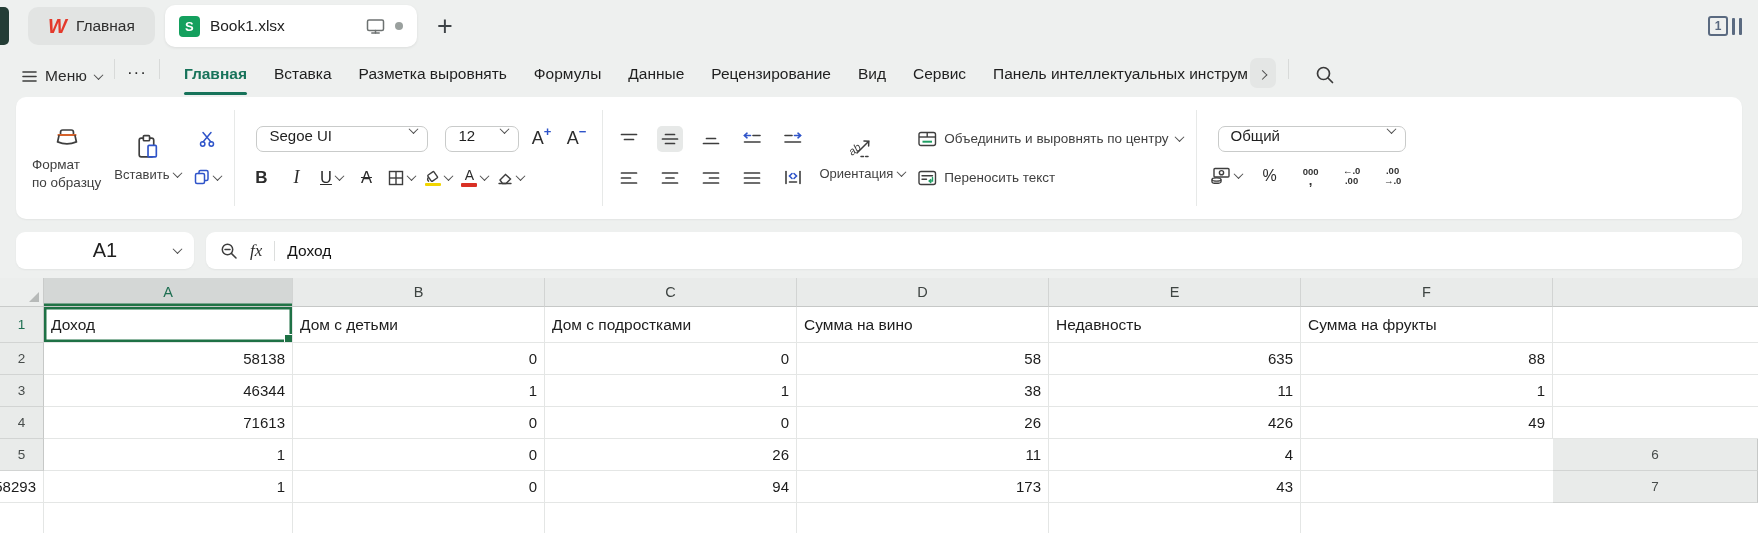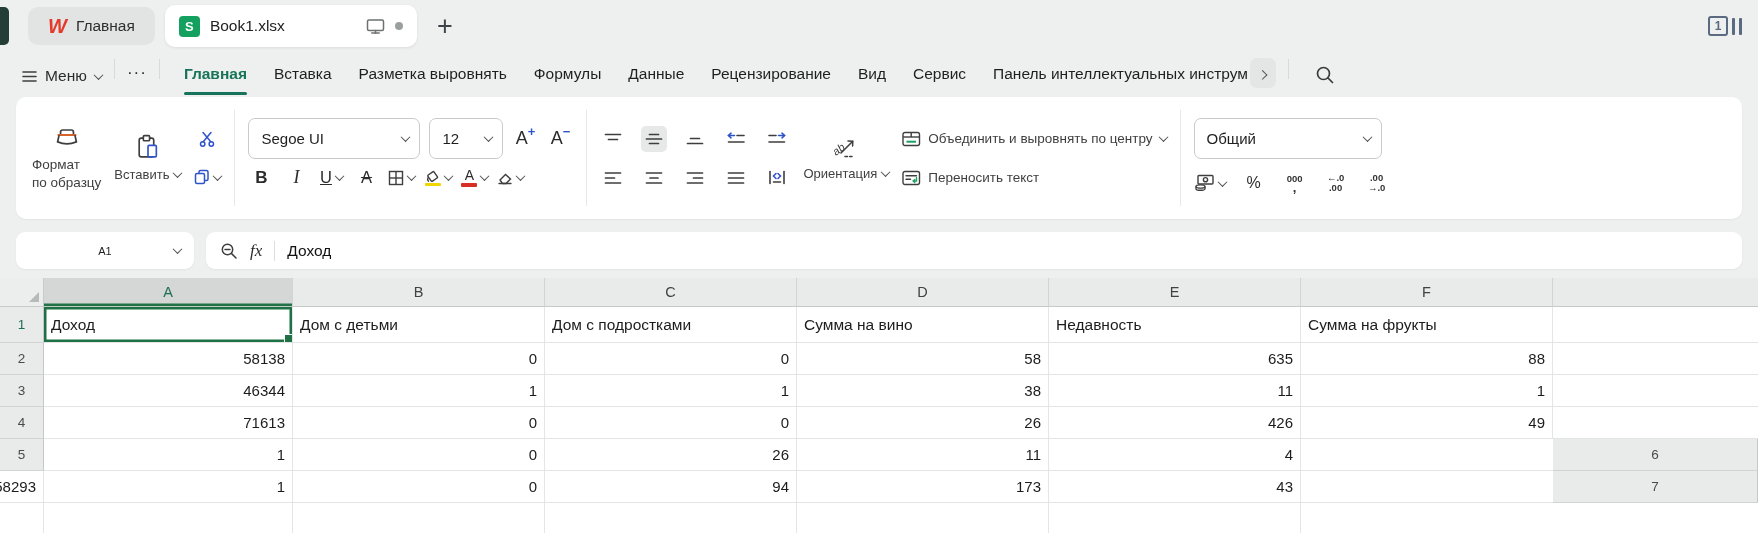--- a/index.html
+++ b/index.html
@@ -52,22 +52,22 @@
   .ribbon-wrap { padding:2px 16px 8px 16px; }
   .ribbon { background:#fff; border-radius:10px; height:122px; display:flex; align-items:center;
             padding:0 16px; gap:13px; box-shadow:0 1px 2px rgba(0,0,0,.05); }
   .rcol { display:flex; flex-direction:column; align-items:center; justify-content:center; gap:6px; }
   .rlabel { font-size:13.5px; color:#3f3f3f; text-align:left; line-height:1.3; }
   .rlabel-row { display:flex; align-items:center; gap:5px; font-size:13px; color:#3f3f3f; }
   .minicol { display:flex; flex-direction:column; gap:12px; align-items:flex-start; }
   .stack { display:flex; flex-direction:column; gap:9px; }
   .rrow { display:flex; align-items:center; gap:9px; height:30px; }
   .rrow.wide { gap:15px; }
-  .combo { height:41px; border:1px solid #c9cbca; border-radius:7px; display:flex; align-items:center;
-           justify-content:space-between; padding:0 10px 0 12px; font-size:15px; color:#1f1f1f; background:#fff; }
+  .combo { height:26px; border:1px solid #c9cbca; border-radius:7px; display:flex; align-items:flex-start;
+           justify-content:space-between; padding:0 10px 0 12px; font-size:15px; color:#1f1f1f; background:#fff;margin-left:8px; }
   .w170 { width:172px; } .w72 { width:74px; } .w190 { width:188px; }
   .iconbtn { height:26px; min-width:26px; display:flex; align-items:center; justify-content:center; gap:4px;
              border-radius:5px; color:#2c2c2c; }
   .iconbtn.selected { background:#e7e9e8; }
   .afont { font-size:18px; color:#2c2c2c; display:flex; align-items:flex-start; }
   .afont sup { font-size:13px; position:relative; top:-4px; font-weight:600; }
   .blue { color:#2f54c9; }
   .bbtn { font-weight:800; font-size:17px; }
   .ibtn { font-family:"Liberation Serif",serif; font-style:italic; font-size:18px; }
   .und { text-decoration:underline; font-size:16.5px; }
@@ -79,21 +79,21 @@
   .fca { font-size:14px; line-height:1; }
   .leftlabel-row { display:flex; align-items:center; gap:7px; font-size:13.5px; color:#3f3f3f; height:30px; }
   .numstack { display:flex; flex-direction:column; align-items:center; line-height:1.05; font-size:9.5px;
               color:#333; font-weight:600; }
   .numstack .comma { font-size:13px; font-weight:700; line-height:.6; }
   .pct { font-size:16px; color:#2c2c2c; }
 
   
   .formula-row { display:flex; align-items:center; gap:12px; padding:5px 16px 9px 16px; }
   .name-box { width:178px; height:37px; background:#fff; border-radius:9px; display:flex; align-items:center;
-              justify-content:center; position:relative; font-size:11px; color:#1f1f1f;
+              justify-content:center; position:relative; font-size:20px; color:#1f1f1f;
               box-shadow:0 1px 2px rgba(0,0,0,.05); }
   .name-box .chev { position:absolute; right:13px; }
   .fx-bar { flex:1; height:37px; background:#fff; border-radius:9px; display:flex; align-items:center;
             gap:12px; padding:0 14px; box-shadow:0 1px 2px rgba(0,0,0,.05); }
   .fx-label { font-family:"Liberation Serif",serif; font-style:italic; font-size:17px; color:#2c2c2c; }
   .fx-div { width:1px; height:20px; background:#dcdedd; }
   .fx-value { font-size:15.5px; color:#111; }
 
   
   #grid { position:relative; display:grid; height:261px;

